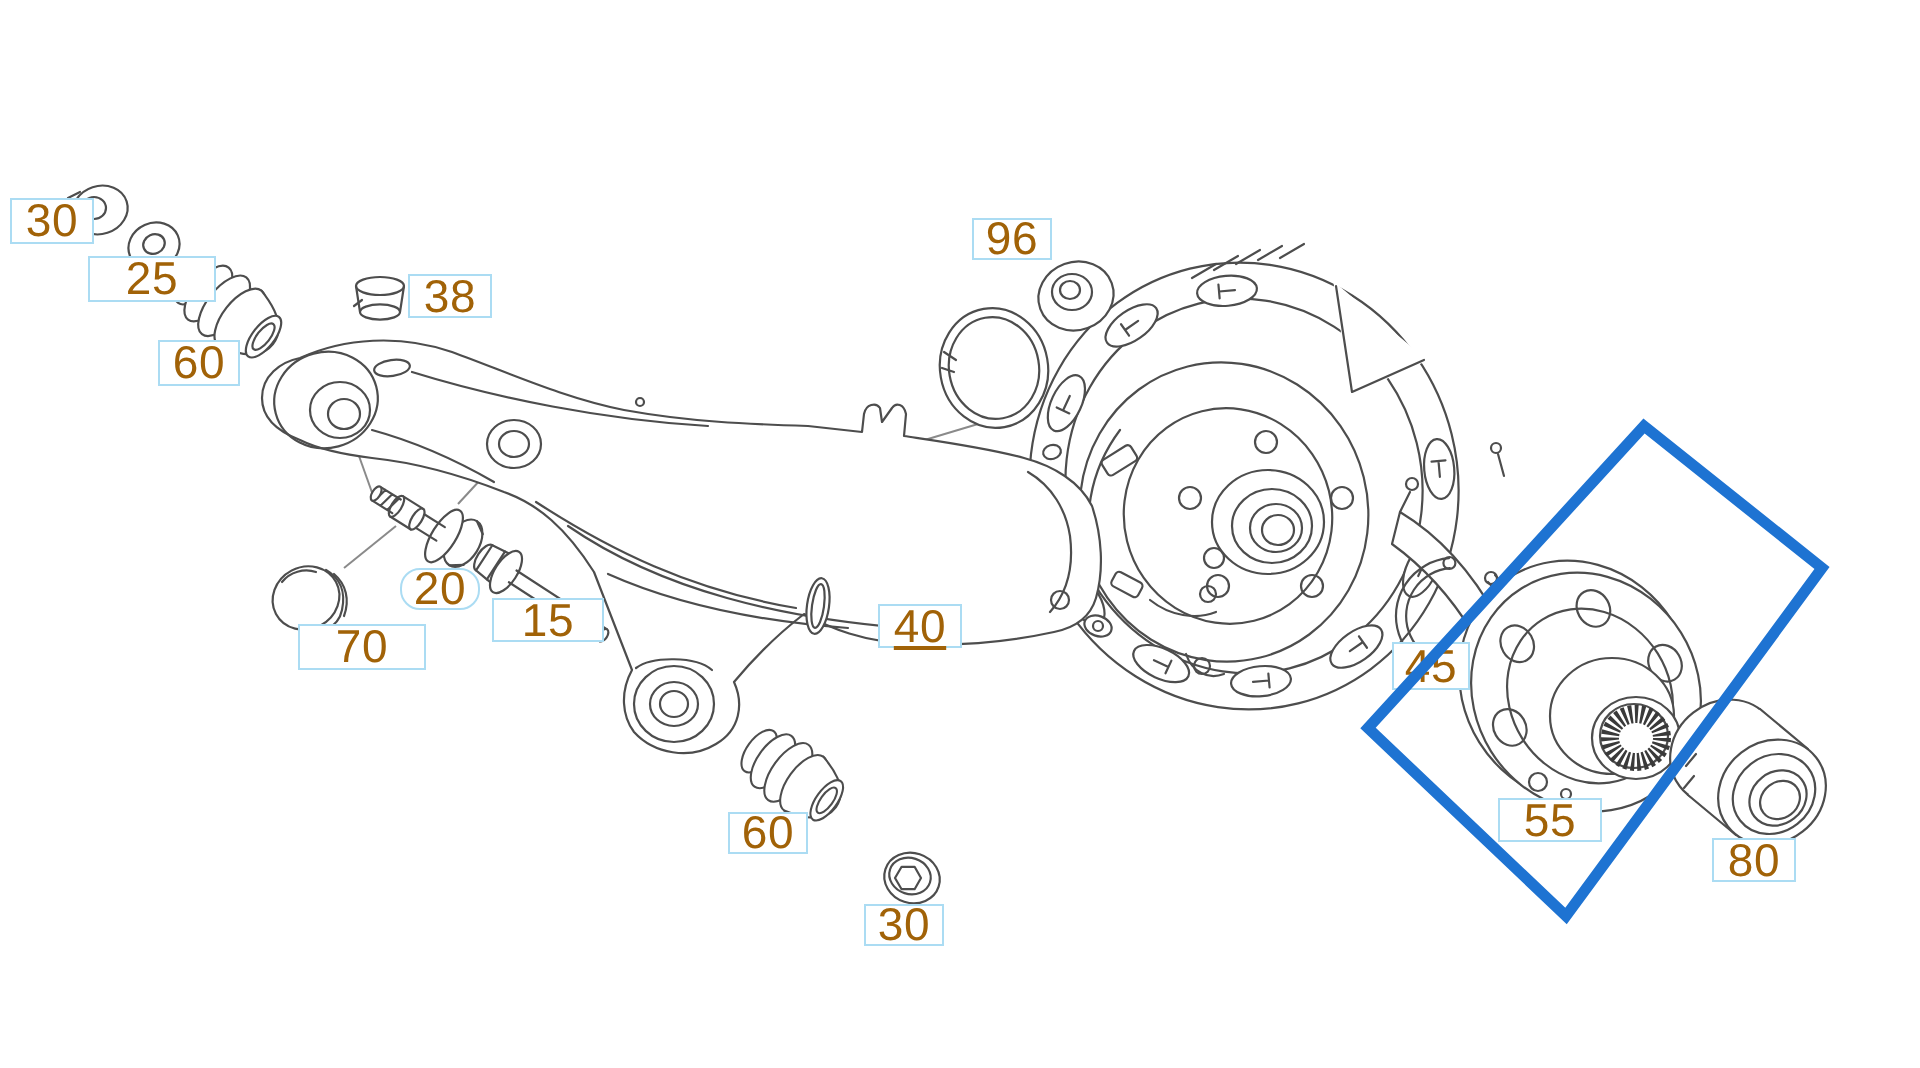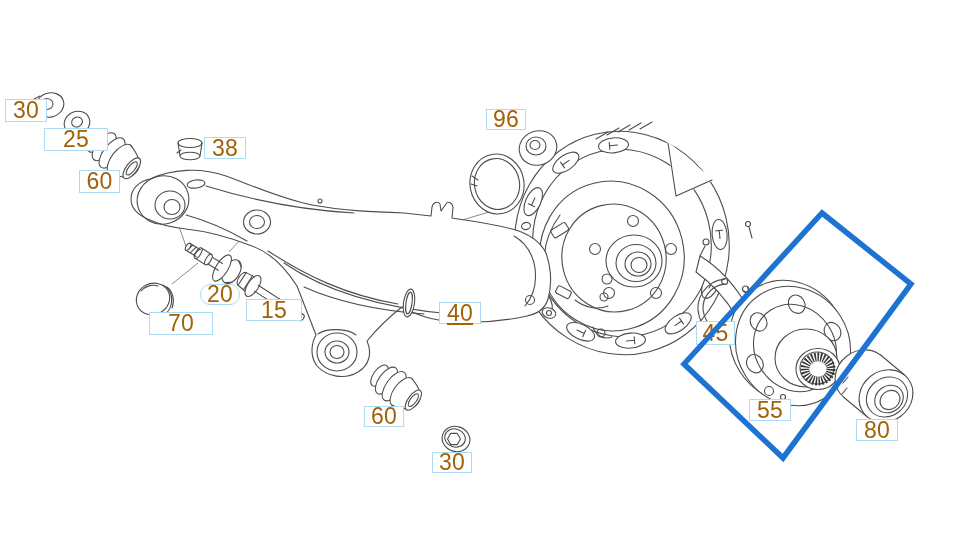--- a/index.html
+++ b/index.html
@@ -271,21 +271,21 @@
   <div class="plabel" style="left:5px;  top:99px;  width:42px;height:23px;">30</div>
   <div class="plabel" style="left:44px; top:128px; width:64px;height:23px;">25</div>
   <div class="plabel" style="left:79px; top:170px; width:41px;height:23px;">60</div>
   <div class="plabel" style="left:204px;top:137px; width:42px;height:22px;">38</div>
   <div class="plabel" style="left:200px;top:284px; width:40px;height:21px;border-radius:10px;">20</div>
   <div class="plabel" style="left:139px;top:312px; width:64px;height:23px;margin-left:10px;">70</div>
   <div class="plabel" style="left:246px;top:299px; width:56px;height:22px;">15</div>
   <div class="plabel" style="left:439px;top:302px; width:42px;height:22px;text-decoration:underline;">40</div>
   <div class="plabel" style="left:486px;top:109px; width:40px;height:21px;">96</div>
   <div class="plabel" style="left:696px;top:321px; width:39px;height:24px;">45</div>
-  <div class="plabel" style="left:749px;top:399px; width:42px;height:22px;">55</div>
+  <div class="plabel" style="left:749px;top:399px; width:52px;height:22px;">55</div>
   <div class="plabel" style="left:856px;top:419px; width:42px;height:22px;">80</div>
   <div class="plabel" style="left:364px;top:406px; width:40px;height:21px;">60</div>
   <div class="plabel" style="left:432px;top:452px; width:40px;height:21px;">30</div>
 
   <svg class="hl" width="960" height="534" viewBox="0 0 960 534">
     <polygon points="822,213 911,284 783,458 684,364" fill="none" stroke="#1e73d2" stroke-width="5.5" stroke-linejoin="miter"></polygon>
   </svg>
 
 </div>
 

